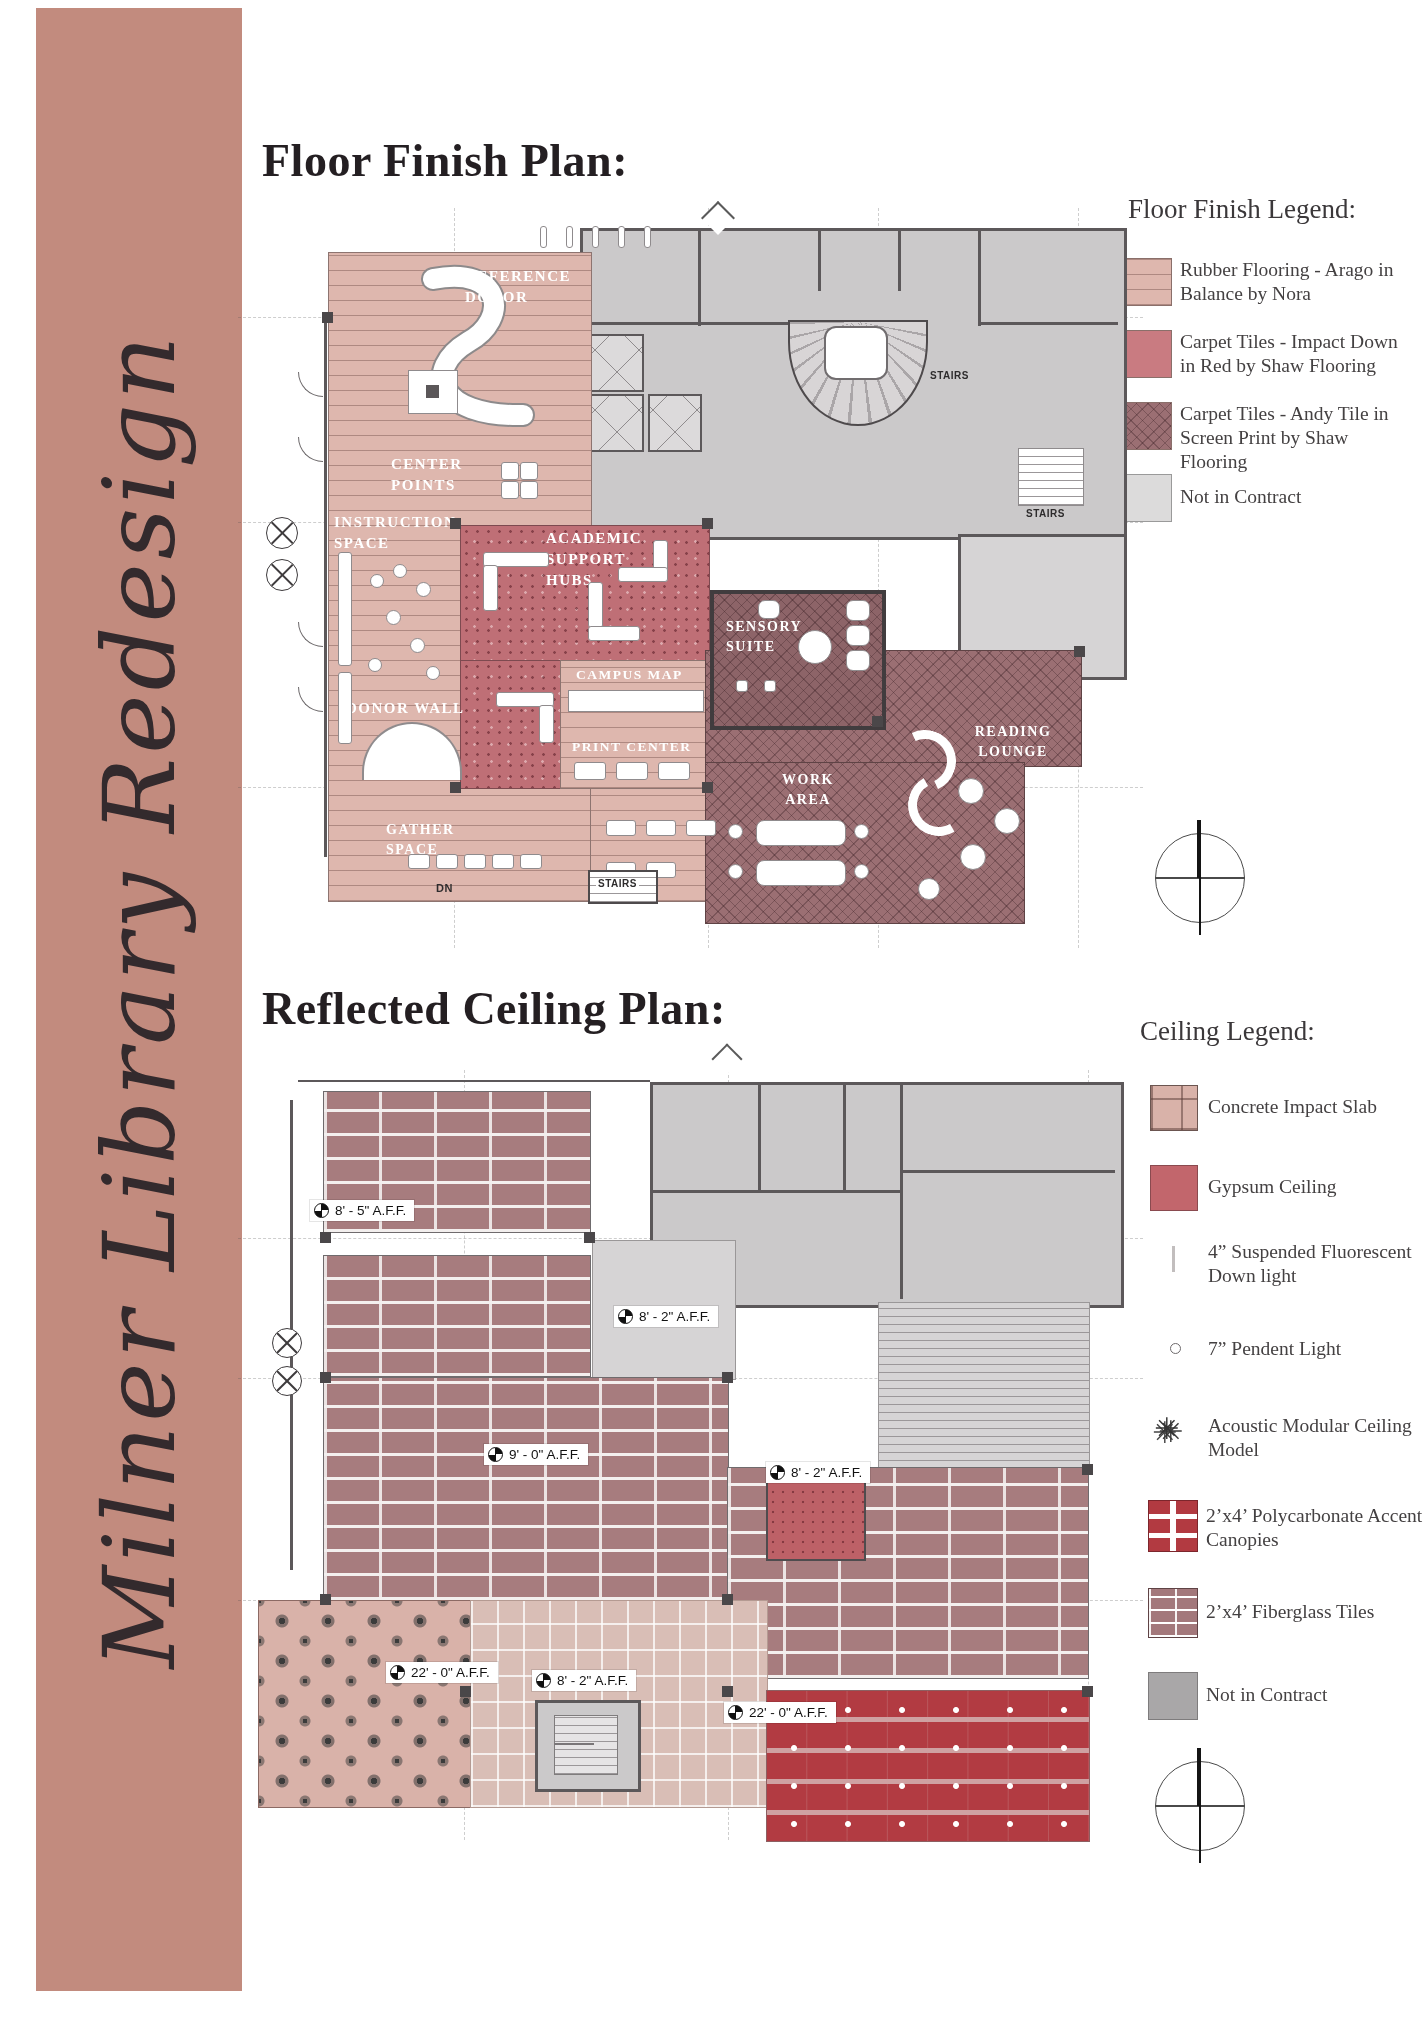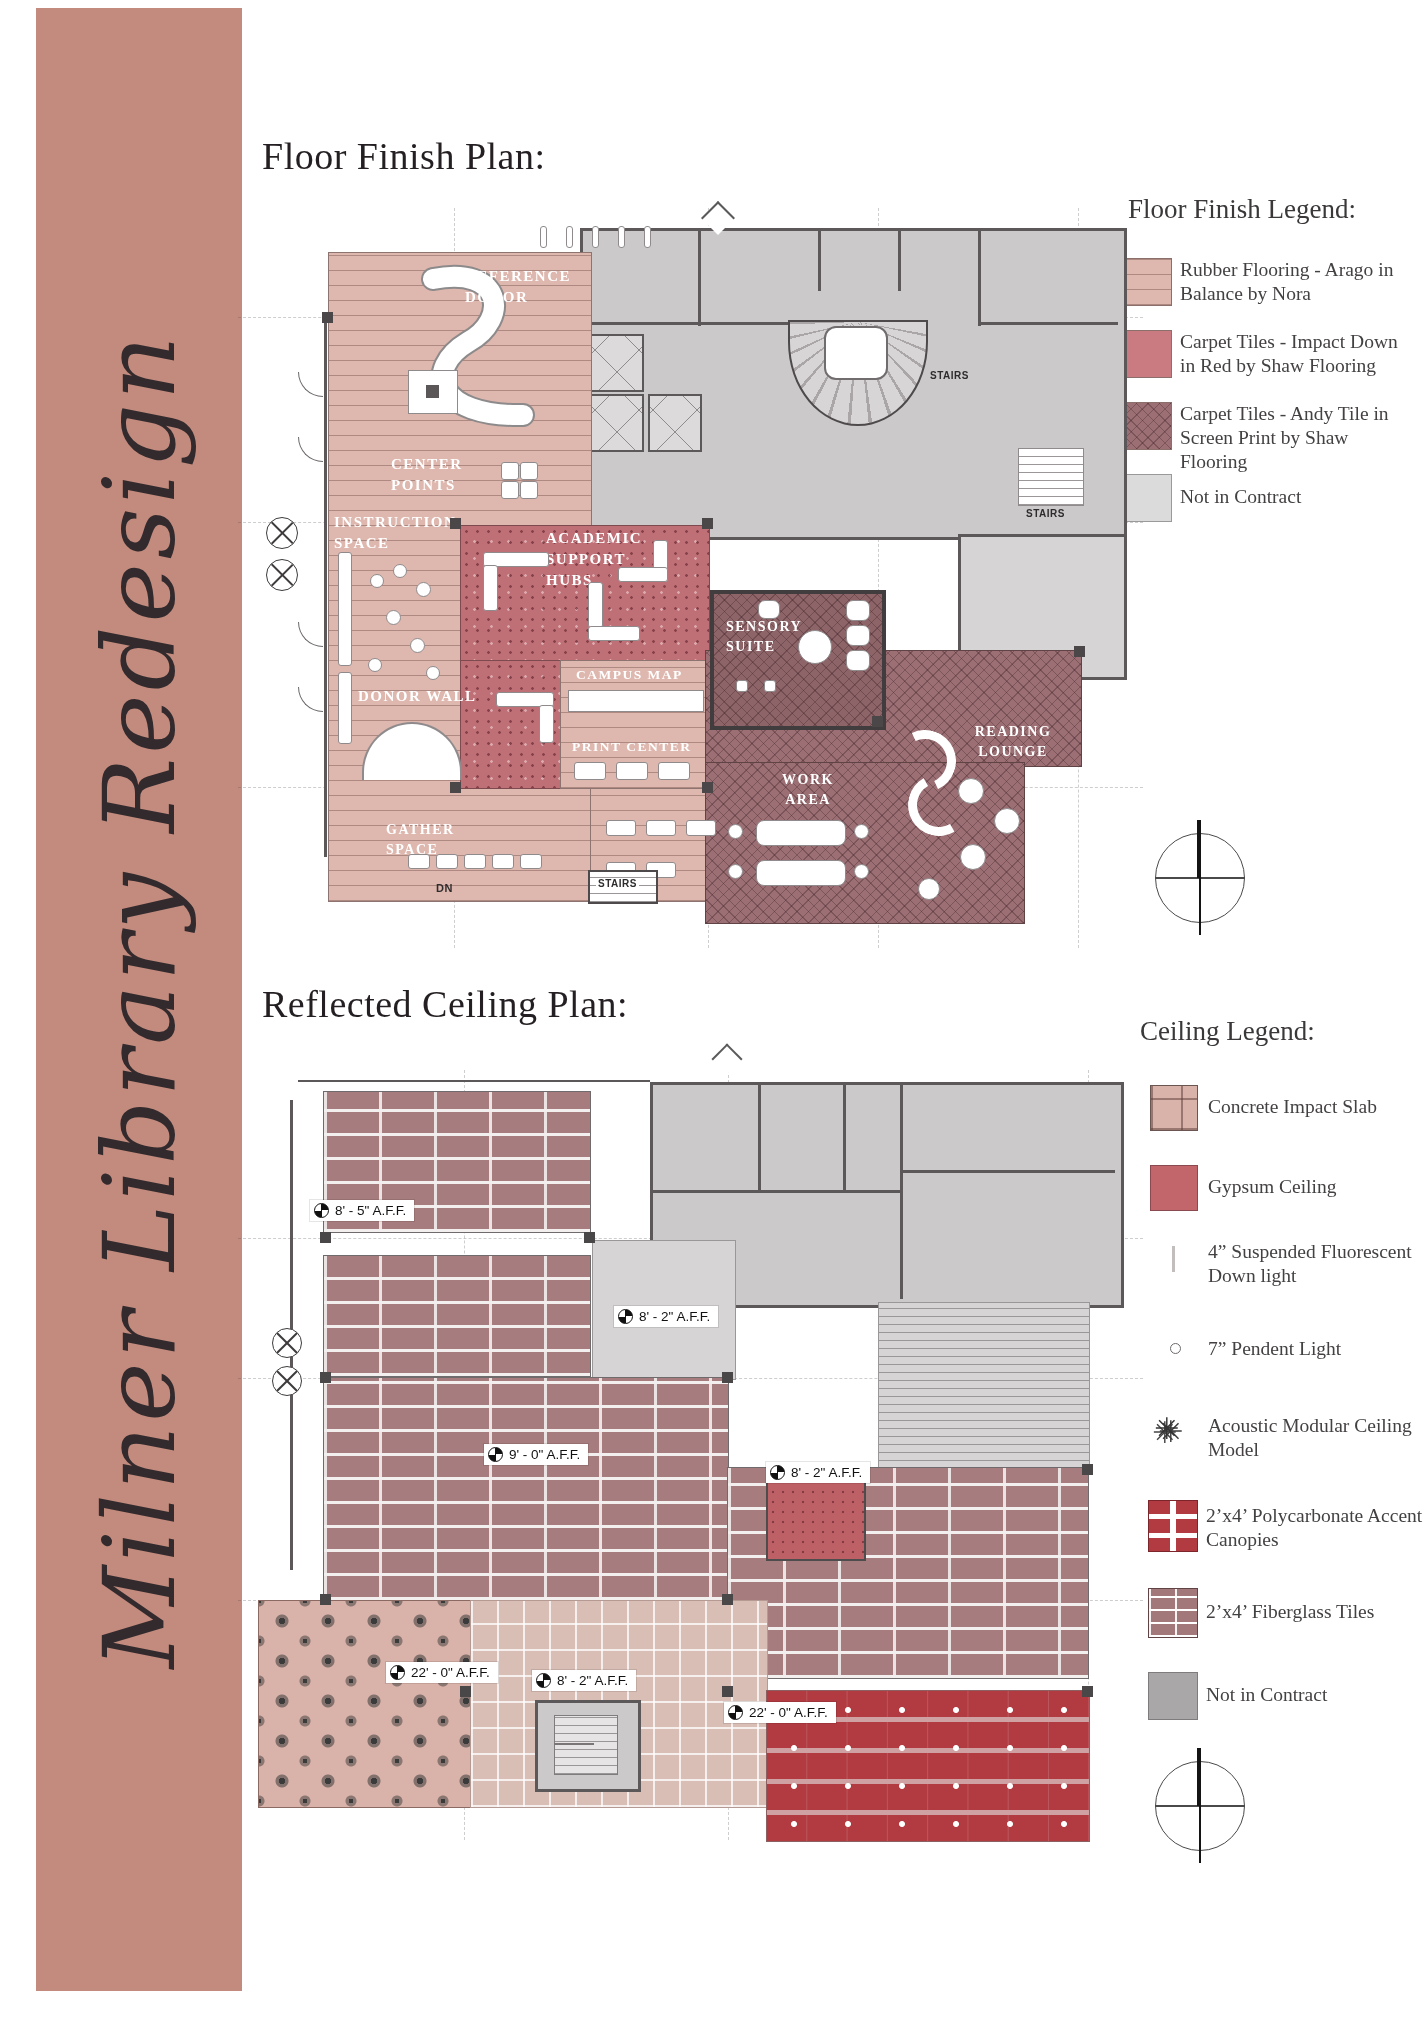--- a/index.html
+++ b/index.html
@@ -5,21 +5,21 @@
   html,body{margin:0;padding:0;}
   body{width:1428px;height:2028px;position:relative;background:#ffffff;overflow:hidden;
        font-family:"Liberation Serif",serif;}
   .abs{position:absolute;}
   
   .band{background:#c28b7e;}
   .script-title{font-family:"DejaVu Serif",serif;font-style:italic;font-weight:400;
       font-size:100px;color:#332a2d;letter-spacing:4px;white-space:nowrap;
       position:absolute;left:50%;top:50%;transform:translate(-50%,-50%) rotate(-90deg);}
   
-  .h1{font-family:"Liberation Serif",serif;font-weight:400;font-size:38px;color:#241f22;letter-spacing:.5px;}
+  .h1{font-family:"Liberation Serif",serif;font-weight:700;font-size:46px;color:#241f22;letter-spacing:.5px;}
   .legend-h{font-family:"Liberation Serif",serif;font-size:27px;color:#3b383a;}
   .legend-t{font-family:"Liberation Serif",serif;font-size:19.5px;color:#444142;line-height:1.22;}
   .sw{border:1px solid #8a6f6a;}
   
   .rubber{background-color:#deb7ae;
     background-image:repeating-linear-gradient(0deg,rgba(96,62,57,.38) 0 1px,transparent 1px 15px);}
   .speckle{background-color:#bf6f76;
     background-image:radial-gradient(rgba(80,20,30,.5) 1px,transparent 1.6px),
                      radial-gradient(rgba(255,240,240,.45) 1px,transparent 1.6px);
     background-size:11px 11px,17px 17px;background-position:0 0,5px 7px;}
@@ -168,21 +168,21 @@
     <path d="M35,22 C105,8 112,62 70,85 C25,112 38,160 125,158" fill="none" stroke="#ffffff" stroke-width="20" stroke-linecap="round"></path>
   </svg>
 
   <div class="abs room-label" style="left:207px;top:44px;width:125px;">REFERENCE DONOR</div>
   <div class="abs room-label" style="left:133px;top:232px;width:105px;">CENTER POINTS</div>
   <div class="abs room-label" style="left:76px;top:290px;width:140px;">INSTRUCTION SPACE</div>
   <div class="abs room-label" style="left:288px;top:306px;width:120px;">ACADEMIC SUPPORT HUBS</div>
   <div class="abs room-label" style="left:468px;top:395px;width:95px;font-size:14px;">SENSORY SUITE</div>
   <div class="abs room-label" style="left:318px;top:444px;width:130px;font-size:13.5px;white-space:nowrap;">CAMPUS MAP</div>
   <div class="abs room-label" style="left:314px;top:516px;width:140px;font-size:13.5px;white-space:nowrap;">PRINT CENTER</div>
-  <div class="abs room-label" style="left:88px;top:464px;width:160px;white-space:nowrap;margin-left:12px;">DONOR WALL</div>
+  <div class="abs room-label" style="left:88px;top:476px;width:160px;white-space:nowrap;">DONOR WALL</div>
   <div class="abs room-label" style="left:520px;top:548px;width:60px;font-size:14px;text-align:center;">WORK AREA</div>
   <div class="abs room-label" style="left:700px;top:500px;width:110px;font-size:14px;text-align:center;">READING LOUNGE</div>
   <div class="abs room-label" style="left:128px;top:598px;width:80px;font-size:14px;">GATHER SPACE</div>
 
   <div class="abs fw" style="left:310px;top:468px;width:134px;height:20px;border-radius:0;"></div>
   <div class="abs fw" style="left:316px;top:540px;width:30px;height:16px;"></div>
   <div class="abs fw" style="left:358px;top:540px;width:30px;height:16px;"></div>
   <div class="abs fw" style="left:400px;top:540px;width:30px;height:16px;"></div>
 
   <div class="abs fw" style="left:225px;top:330px;width:64px;height:13px;"></div>

